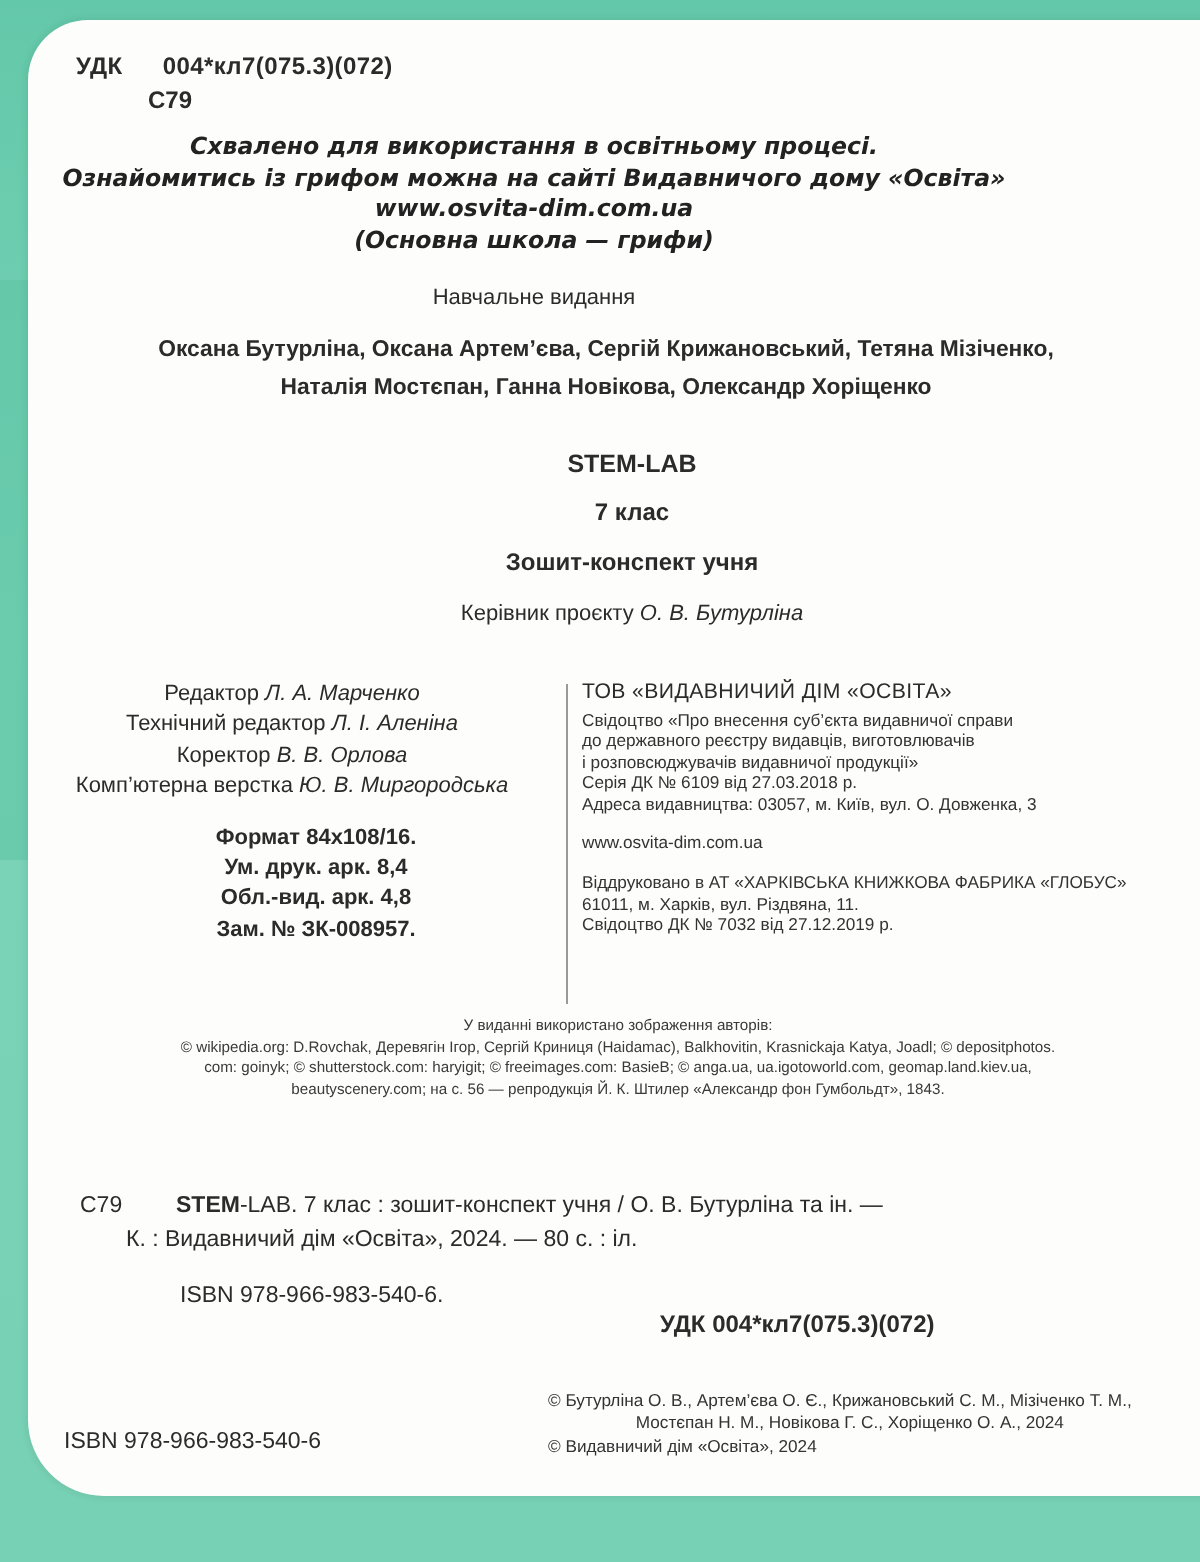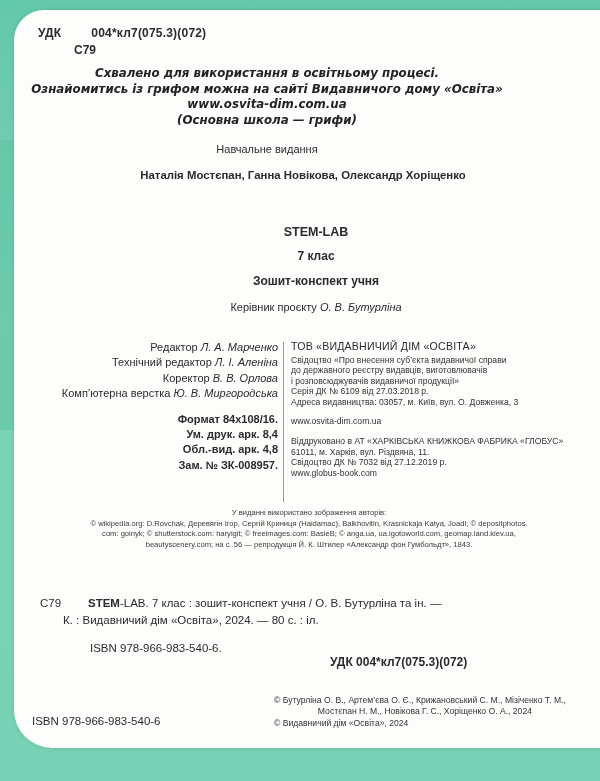--- a/index.html
+++ b/index.html
@@ -15,35 +15,35 @@
   }
   .page{
     position:absolute;left:14px;top:10px;width:620px;height:738px;
     background:#fdfdfc;border-radius:30px 6px 0 38px;
     box-shadow:0 0 5px rgba(0,0,0,.10);
   }
   .abs{position:absolute;}
   .ctr{left:0;width:594px;text-align:center;}
   
   .udk-top{left:24px;top:16px;font-size:12px;font-weight:700;letter-spacing:.2px;}
-  .udk-top .val{margin-left:30px;}
+  .udk-top .val{margin-left:20px;}
   .udk-code{left:60px;top:33px;font-size:12px;font-weight:700;}
   
   .approval{top:56px;font-style:italic;font-weight:600;font-size:11.8px;
     line-height:15.6px;color:#222;transform:translateX(-44px);
     font-family:"DejaVu Sans",sans-serif;}
   .edition-type{top:133px;font-size:11px;transform:translateX(-44px);}
   .authors{top:156px;font-size:11.4px;font-weight:600;line-height:19px;transform:translateX(-8px);}
   .book-title{top:215px;font-size:12.5px;font-weight:700;transform:translateX(5px);}
   .grade{top:239px;font-size:12px;font-weight:700;transform:translateX(5px);}
   .subtitle{top:264px;font-size:12px;font-weight:700;transform:translateX(5px);}
   .lead{top:291px;font-size:11px;transform:translateX(5px);}
   .lead .nm{font-style:italic;}
   
-  .col-left{left:0;top:330px;width:264px;text-align:right;font-size:11px;line-height:15.4px;}
+  .col-left{left:0;top:330px;width:264px;text-align:center;font-size:11px;line-height:15.4px;}
   .col-left .nm{font-style:italic;}
   .col-left .gap{height:10px;}
   .col-left .spec{font-weight:600;padding-left:24px;}
   .divider{left:269px;top:332px;width:1px;height:160px;background:#9a9a9a;}
   .col-right{left:277px;top:330px;width:300px;text-align:left;}
   .pub-name{font-size:10.6px;font-weight:500;letter-spacing:.2px;margin-bottom:3px;}
   .fine{font-size:8.6px;line-height:10.4px;color:#333;}
   .col-right .blockgap{height:10px;}
   .col-right .sitegap{height:9px;}
   
@@ -75,20 +75,21 @@
   <div class="abs ctr approval">
     <div>Схвалено для використання в освітньому процесі.</div>
     <div>Ознайомитись із грифом можна на сайті Видавничого дому «Освіта»</div>
     <div>www.osvita-dim.com.ua</div>
     <div>(Основна школа — грифи)</div>
   </div>
 
   <div class="abs ctr edition-type">Навчальне видання</div>
 
   <div class="abs ctr authors">
+    <div>Оксана Бутурліна, Оксана Артем’єва, Сергій Крижановський, Тетяна Мізіченко,</div>
     <div>Наталія Мостєпан, Ганна Новікова, Олександр Хоріщенко</div>
   </div>
 
   <div class="abs ctr book-title">STEM-LAB</div>
   <div class="abs ctr grade">7 клас</div>
   <div class="abs ctr subtitle">Зошит-конспект учня</div>
 
   <div class="abs ctr lead">
     <span>Керівник проєкту</span>
     <span class="nm">О. В. Бутурліна</span>
@@ -114,21 +115,20 @@
     <div class="fine">до державного реєстру видавців, виготовлювачів</div>
     <div class="fine">і розповсюджувачів видавничої продукції»</div>
     <div class="fine">Серія ДК № 6109 від 27.03.2018 р.</div>
     <div class="fine">Адреса видавництва: 03057, м. Київ, вул. О. Довженка, 3</div>
     <div class="sitegap"></div>
     <div class="fine">www.osvita-dim.com.ua</div>
     <div class="blockgap"></div>
     <div class="fine">Віддруковано в АТ «ХАРКІВСЬКА КНИЖКОВА ФАБРИКА «ГЛОБУС»</div>
     <div class="fine">61011, м. Харків, вул. Різдвяна, 11.</div>
     <div class="fine">Свідоцтво ДК № 7032 від 27.12.2019 р.</div>
-    <div class="fine">www.globus-book.com</div>
   </div>
 
   <div class="abs ctr credits">
     <div>У виданні використано зображення авторів:</div>
     <div>© wikipedia.org: D.Rovchak, Деревягін Ігор, Сергій Криниця (Haidamac), Balkhovitin, Krasnickaja Katya, Joadl; © depositphotos.</div>
     <div>com: goinyk; © shutterstock.com: haryigit; © freeimages.com: BasieB; © anga.ua, ua.igotoworld.com, geomap.land.kiev.ua,</div>
     <div>beautyscenery.com; на с. 56 — репродукція Й. К. Штилер «Александр фон Гумбольдт», 1843.</div>
   </div>
 
   <div class="abs cat-code">С79</div>

